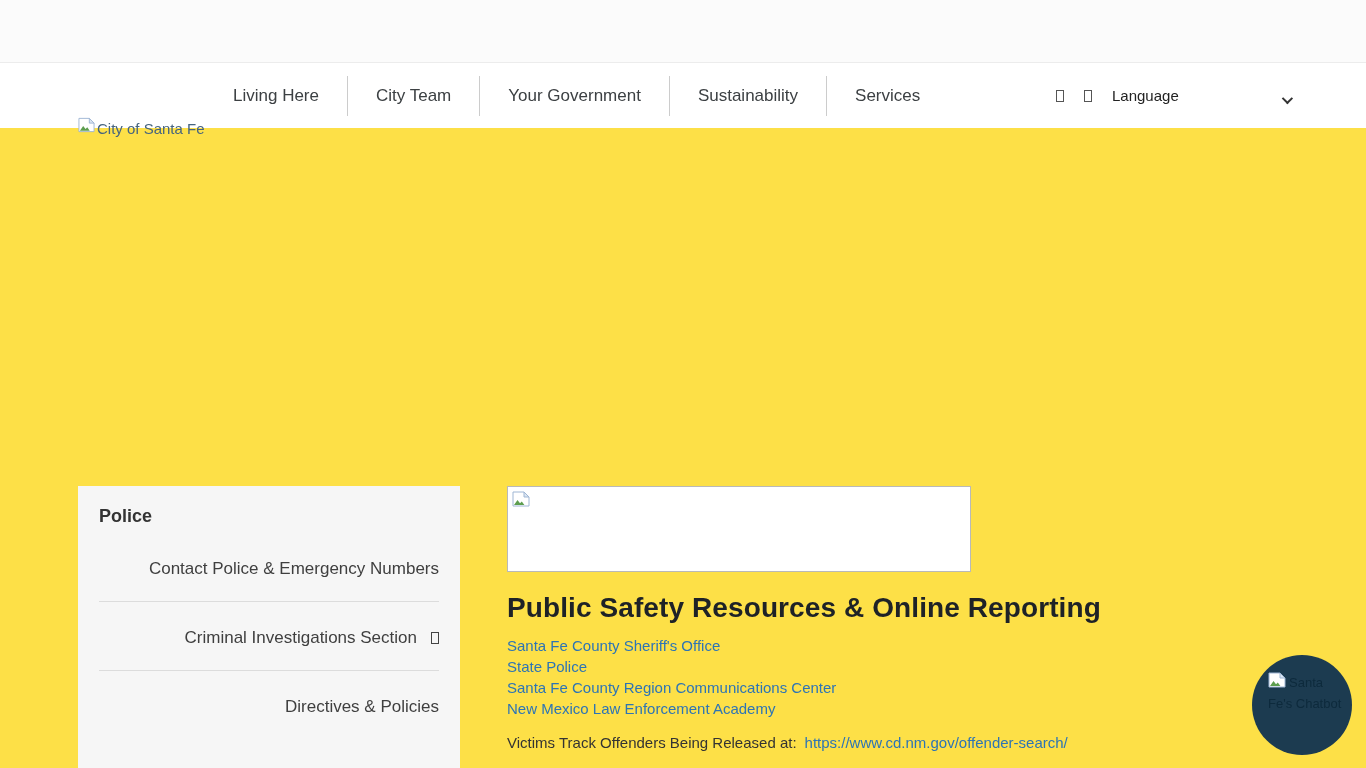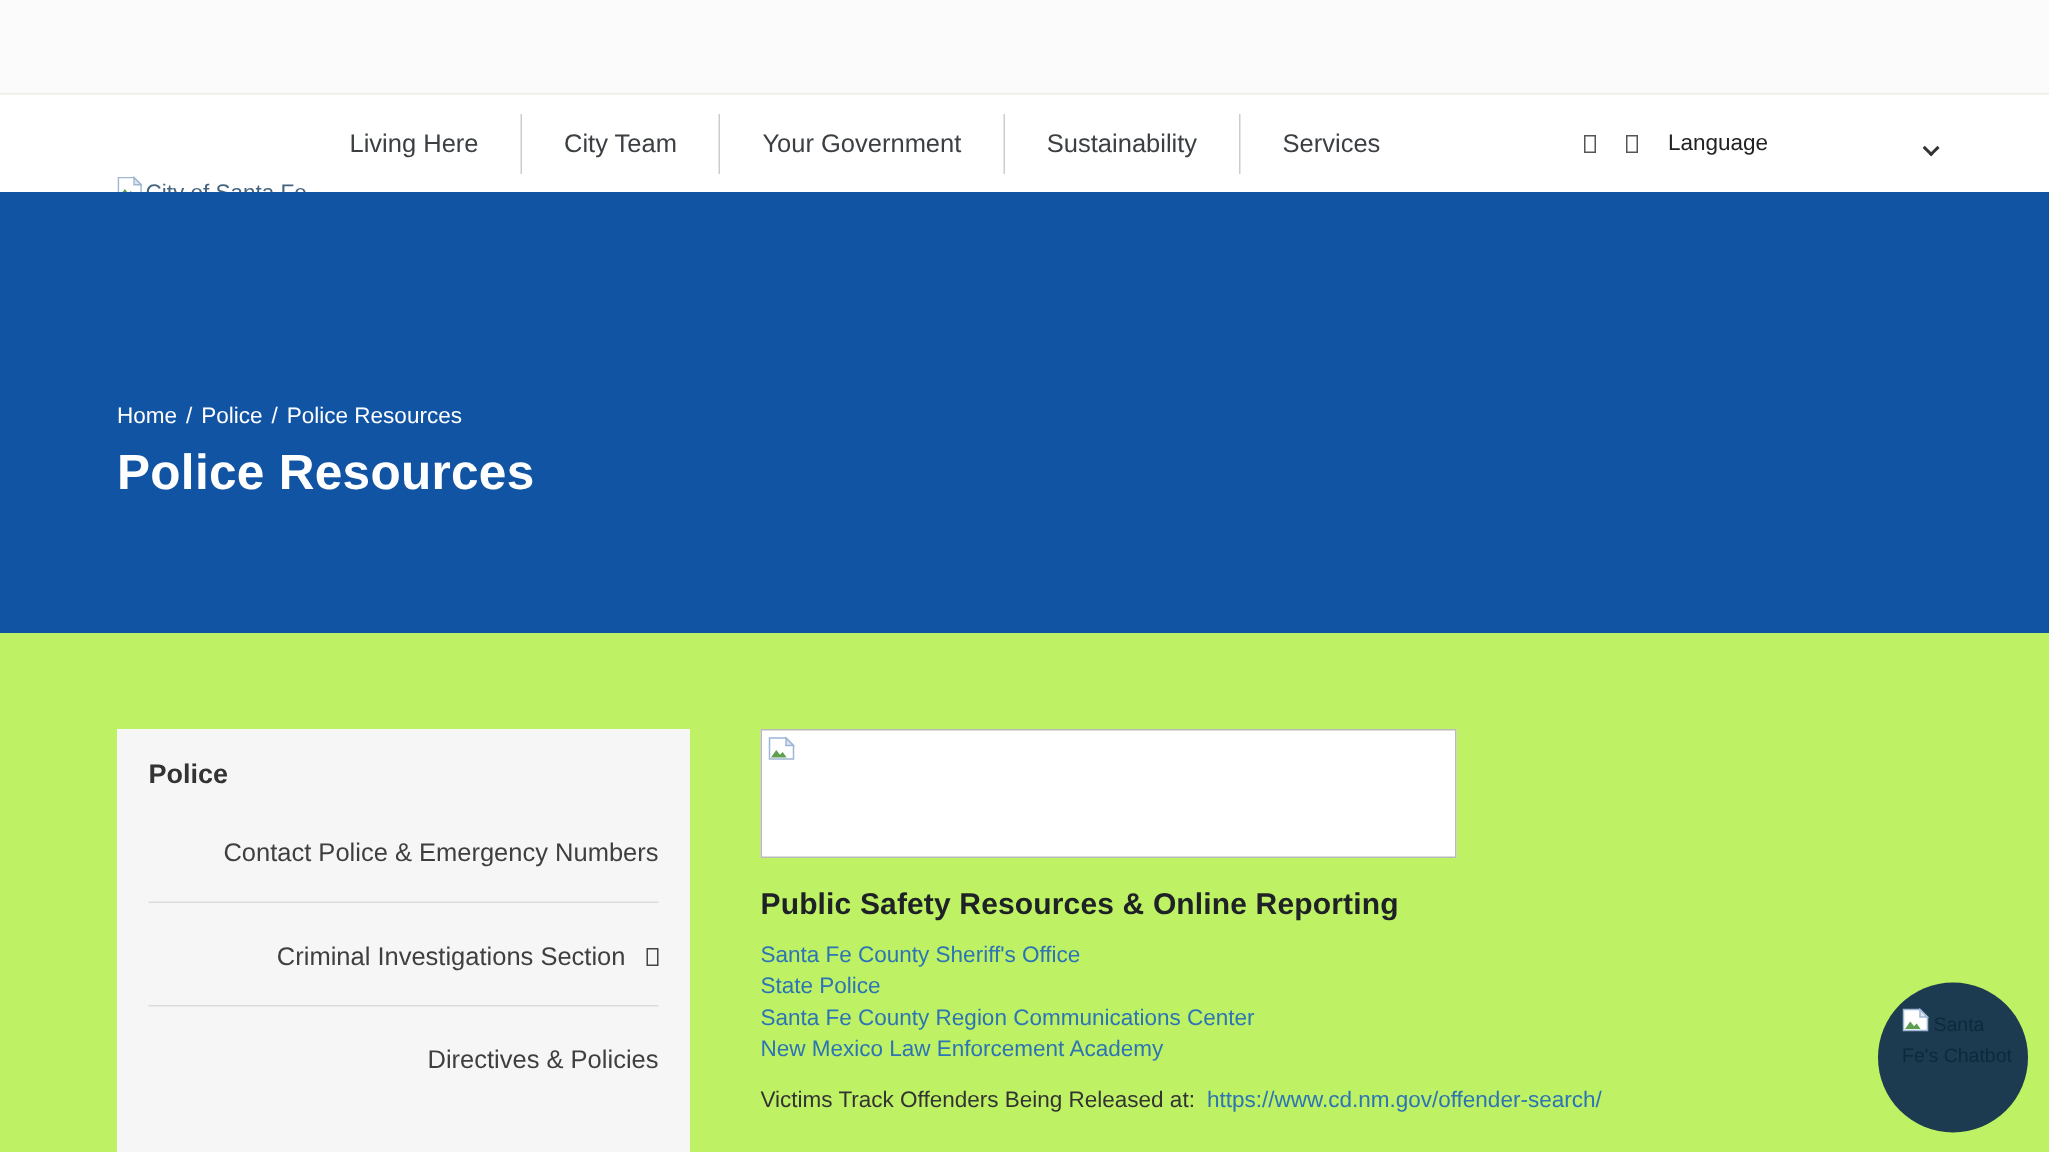--- a/index.html
+++ b/index.html
@@ -3,21 +3,21 @@
 <meta charset="utf-8">
 <style>
   * { margin: 0; padding: 0; box-sizing: border-box; }
   html, body { width: 1366px; height: 768px; }
   body {
     font-family: "Liberation Sans", sans-serif;
     background: #ffffff;
     overflow: hidden;
     position: relative;
   }
-  .page { position: relative; width: 1366px; height: 768px; overflow: hidden; background: #bef264; }
+  .page { position: relative; width: 1366px; height: 768px; overflow: hidden; background: #fde047; }
 
   
   .topbar {
     position: absolute; left: 0; top: 0; width: 1366px; height: 63px;
     background: #fbfbfb; border-bottom: 1px solid #ececec;
   }
 
   
   .navbar {
     position: absolute; left: 0; top: 63px; width: 1366px; height: 65px;
@@ -81,21 +81,21 @@
     display: flex; align-items: center; justify-content: flex-end;
   }
   .sidebar-list .tofu { margin-left: 14px; margin-right: 0; width: 8px; height: 12px; border-color: #444; }
 
   
   .content { position: absolute; left: 507px; top: 486px; width: 600px; z-index: 1; }
   .img-box {
     width: 464px; height: 86px; border: 1px solid #b9b9b9; background: #fff;
     padding: 4px;
   }
-  .content-heading { font-size: 20px; font-weight: bold; color: #1e2227; margin-top: 20px; letter-spacing: 0.1px; }
+  .content-heading { font-size: 28px; font-weight: bold; color: #1e2227; margin-top: 20px; letter-spacing: 0.1px; }
   .link-list { margin-top: 11px; }
   .link-list a {
     display: block; font-size: 15px; line-height: 21px;
     color: #2d74b5; text-decoration: none; cursor: pointer;
   }
   .victims { margin-top: 15px; font-size: 15px; color: #333; }
   .victims a { color: #2d74b5; text-decoration: none; margin-left: 8px; cursor: pointer; }
 
   
   .chat-widget {
@@ -137,26 +137,20 @@
 
   <a class="logo">
     <svg width="17" height="16" viewBox="0 0 18 16">
       <path d="M1 1 h11 l5 5 v9 h-16 z" fill="#ffffff" stroke="#9fb6d4" stroke-width="1"></path>
       <path d="M12 1 l5 5 h-5 z" fill="#dce6f2" stroke="#9fb6d4" stroke-width="1"></path>
       <path d="M2 14 l3.5 -5 l2.5 3.2 l1.8 -1.8 l2.6 3.6 z" fill="#5e9e4f"></path>
     </svg>
     <span class="logo-alt">City of Santa Fe</span>
   </a>
 
-  <section class="hero">
-    <div class="breadcrumb">
-      <a>Home</a><span class="bc-sep">/</span><a>Police</a><span class="bc-sep">/</span><span>Police Resources</span>
-    </div>
-    <h1 class="hero-title">Police Resources</h1>
-  </section>
 
   <aside class="sidebar">
     <h2 class="sidebar-title">Police</h2>
     <ul class="sidebar-list">
       <li>
         <a>
           <span>Contact Police &amp; Emergency Numbers</span>
         </a>
       </li>
       <li>

